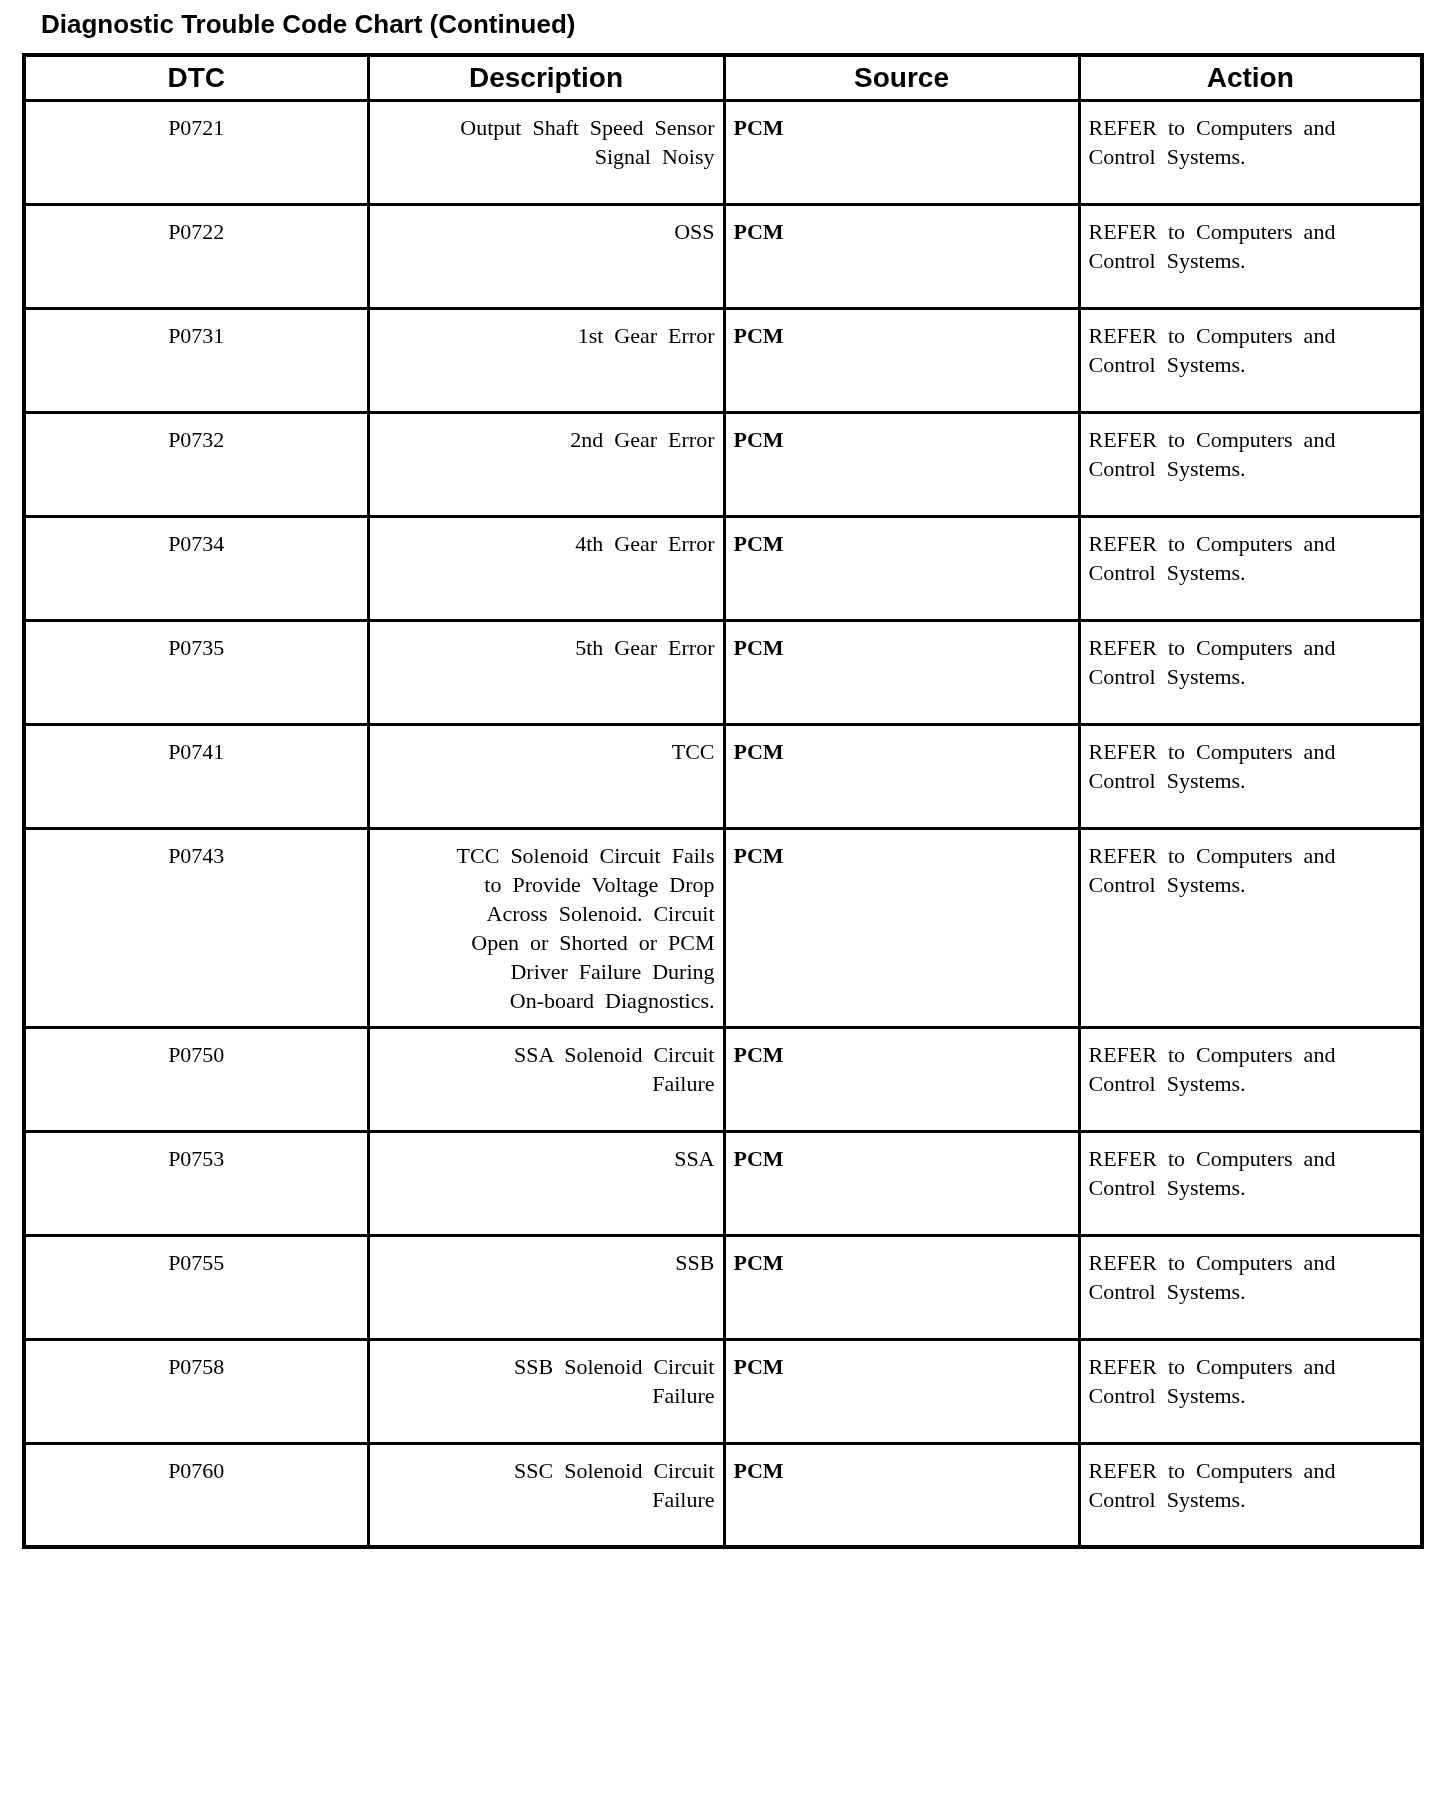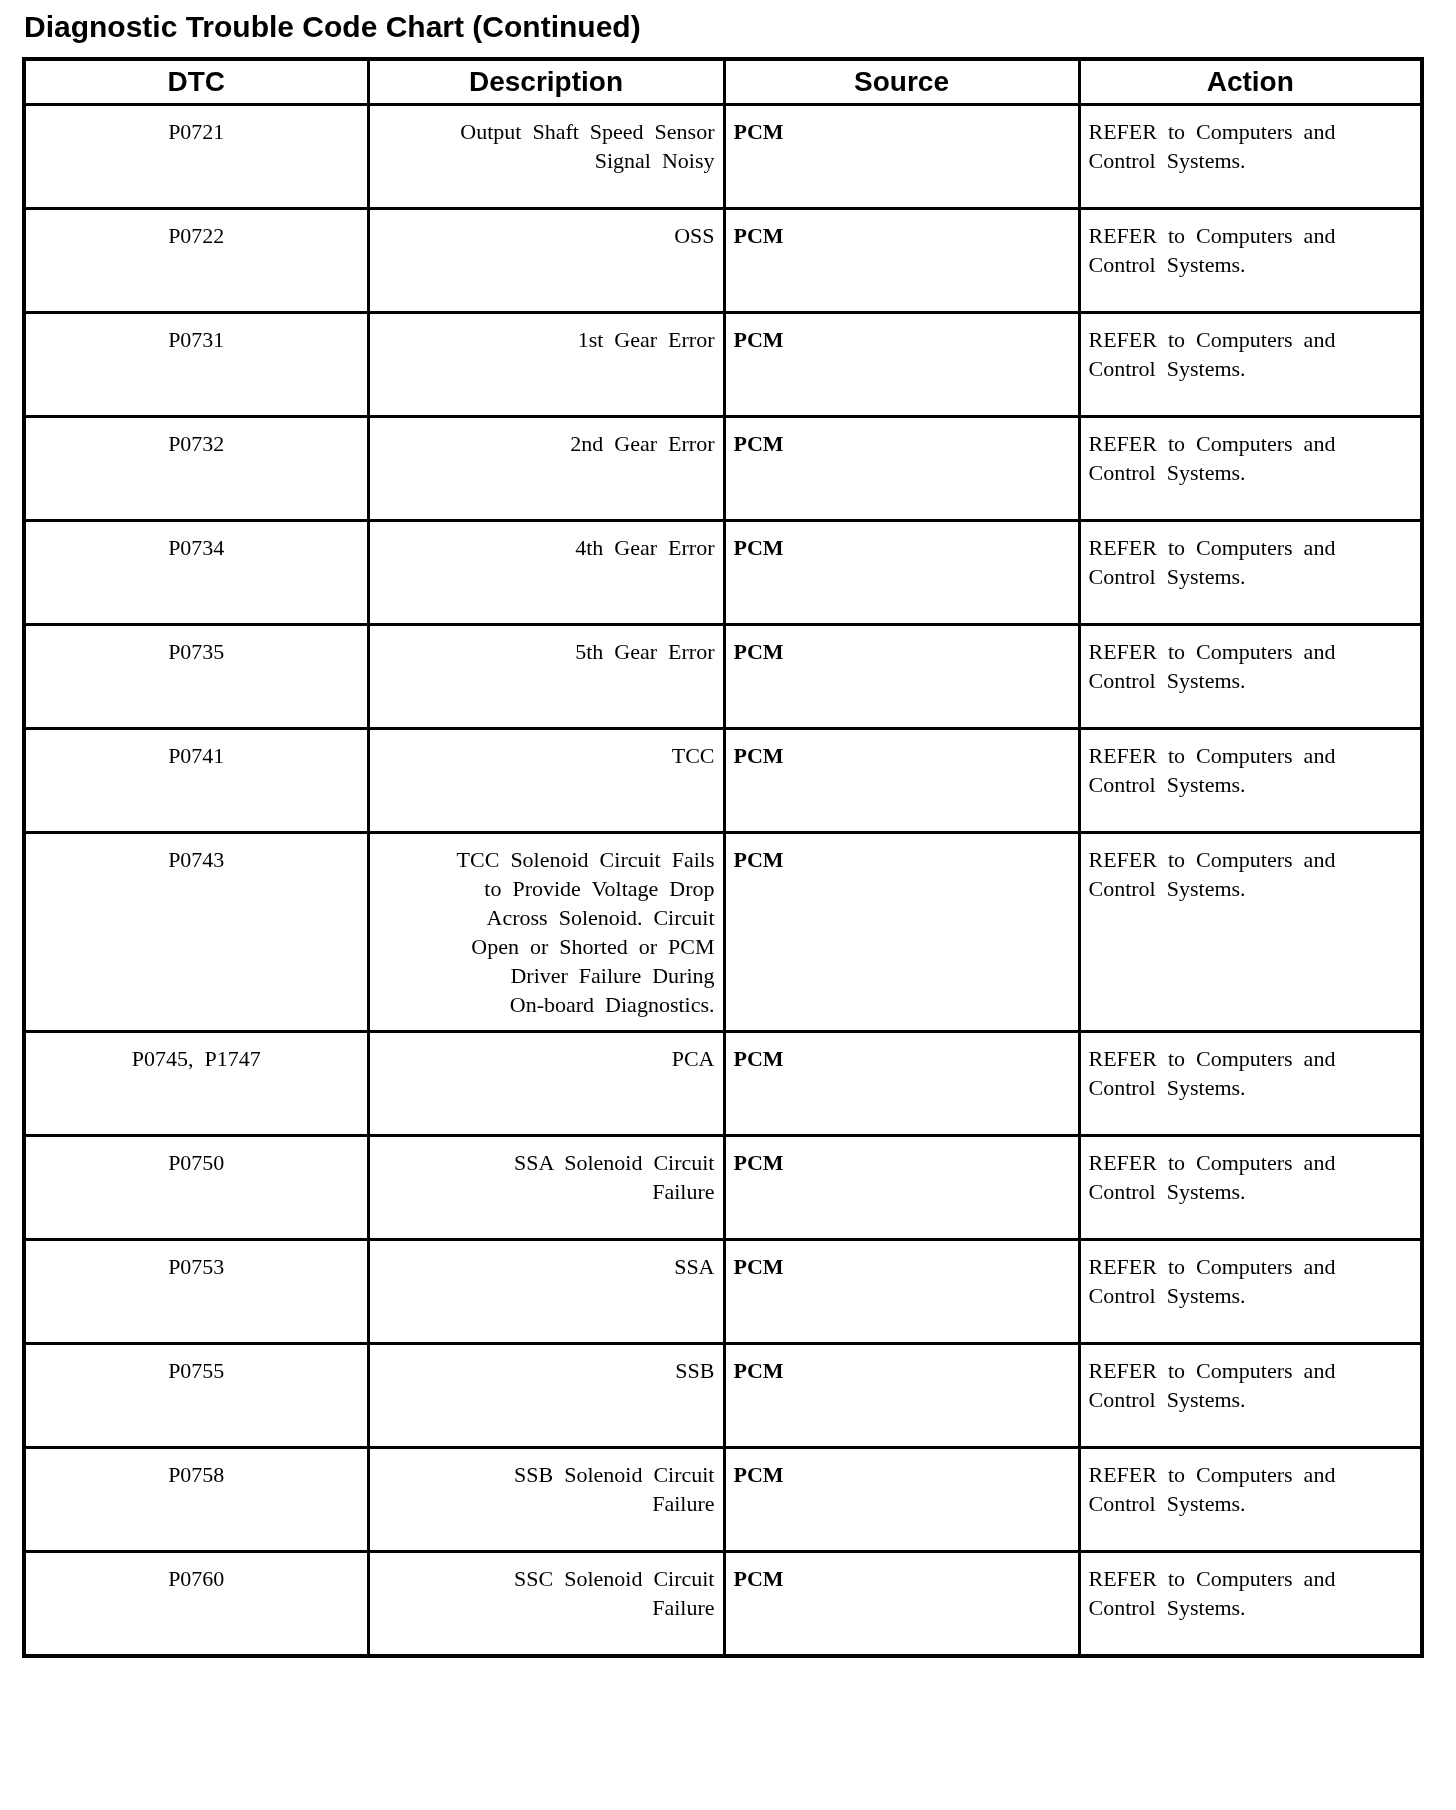--- a/index.html
+++ b/index.html
@@ -13,23 +13,23 @@
     height: 1810px;
     font-family: "Liberation Serif", serif;
     overflow: hidden;
   }
   .page {
     padding: 10px 0 0 22px;
   }
   .title {
     font-family: "Liberation Sans", sans-serif;
     font-weight: bold;
-    font-size: 30px;
+    font-size: 26px;
     line-height: 1.1;
-    margin: 0 0 14px 2px;
+    margin: 0 0 14px 19px;
   }
   table.dtc-table {
     border-collapse: collapse;
     table-layout: fixed;
     width: 1398px;
     border: 4px solid #000;
     padding-left: 28px;
   }
   .dtc-table th,
   .dtc-table td {
@@ -138,27 +138,20 @@
 to Provide Voltage Drop
 Across Solenoid. Circuit
 Open or Shorted or PCM
 Driver Failure During
 On-board Diagnostics.</td>
           <td class="col-source">PCM</td>
           <td class="col-action">REFER to Computers and
 Control Systems.</td>
         </tr>
         <tr class="data-row">
-          <td class="col-dtc">P0745, P1747</td>
-          <td class="col-description">PCA</td>
-          <td class="col-source">PCM</td>
-          <td class="col-action">REFER to Computers and
-Control Systems.</td>
-        </tr>
-        <tr class="data-row">
           <td class="col-dtc">P0750</td>
           <td class="col-description">SSA Solenoid Circuit
 Failure</td>
           <td class="col-source">PCM</td>
           <td class="col-action">REFER to Computers and
 Control Systems.</td>
         </tr>
         <tr class="data-row">
           <td class="col-dtc">P0753</td>
           <td class="col-description">SSA</td>

